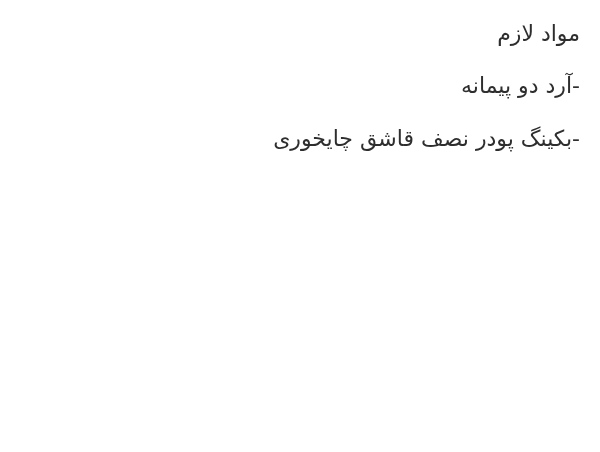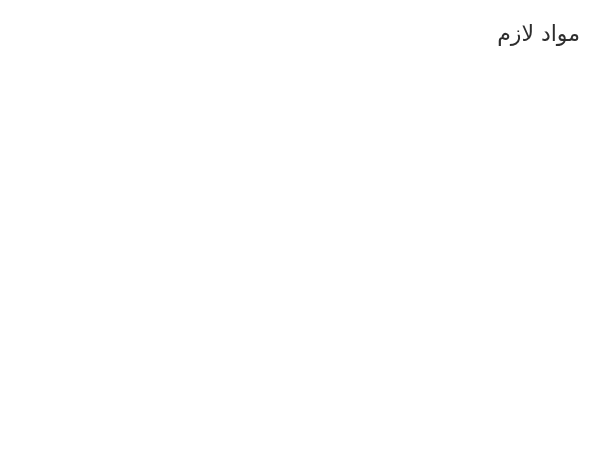--- a/index.html
+++ b/index.html
@@ -31,14 +31,16 @@
     white-space: nowrap;
     unicode-bidi: plaintext;
   }
 </style>
 </head>
 <body>
 
 <div class="doc">
   <p class="line">مواد لازم</p>
   <div id="ingredient-list">
+      <p class="line">-آرد دو پیمانه</p>
+      <p class="line">-بکینگ پودر نصف قاشق چایخوری</p>
     </div>
 </div>
 
 </body></html>

